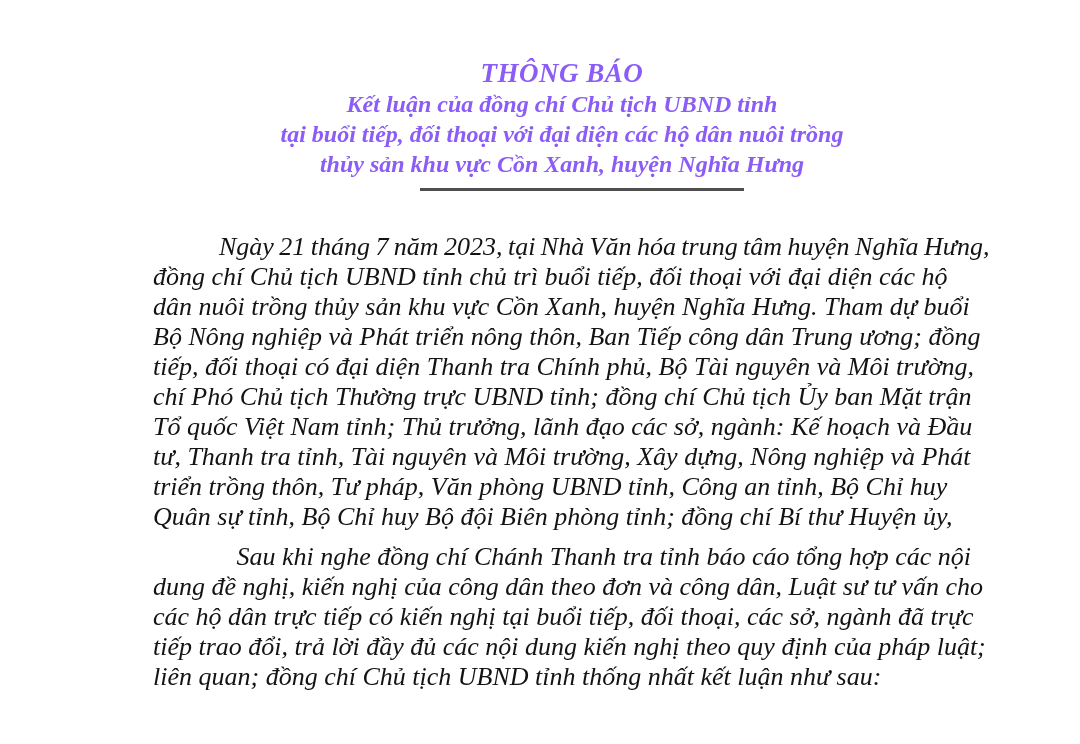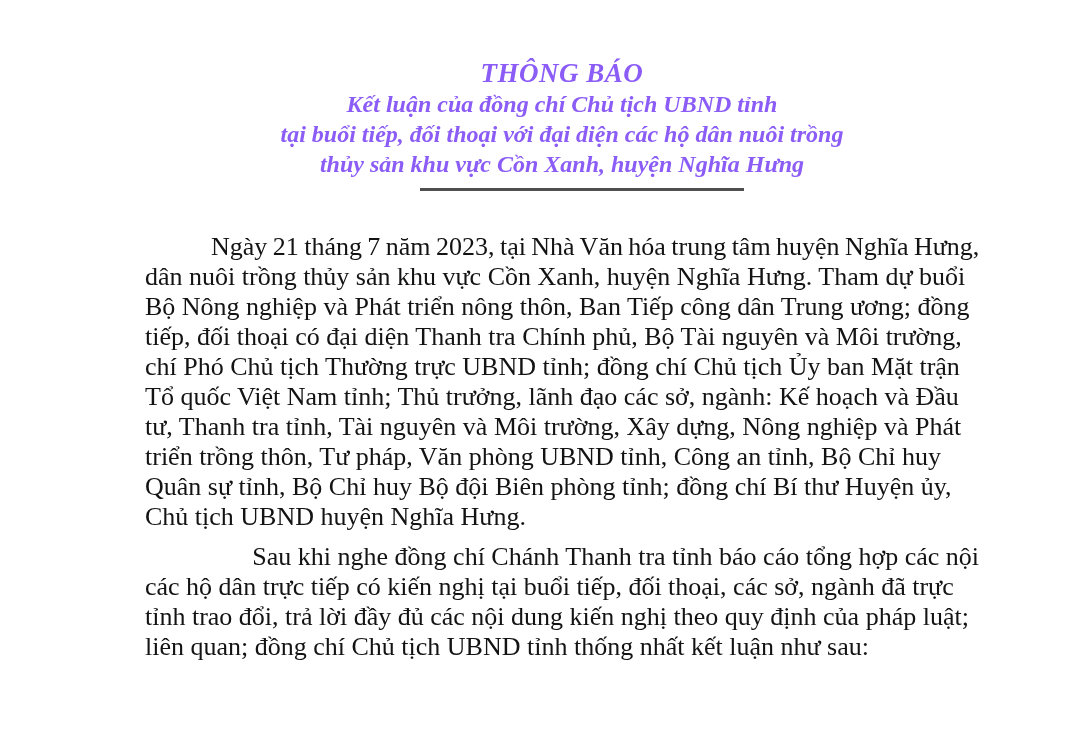--- a/index.html
+++ b/index.html
@@ -43,21 +43,22 @@
     height: 3px;
     background: #4f4f4f;
     margin: 9px auto 0;
     transform: translateX(20px);
   }
   .doc-body {
     margin-top: 41px;
     font-size: 26px;
   }
   .para {
-    margin: 0;
+    margin: 8px;
+    font-style: italic;
   }
   .para + .para {
     margin-top: 10px;
   }
   .line {
     line-height: 30px;
     text-align: left;
     overflow: visible;
   }
   .line.first {
@@ -72,31 +73,32 @@
     <header class="doc-title">
       <div class="heading">THÔNG BÁO</div>
       <div class="subtitle">Kết luận của đồng chí Chủ tịch UBND tỉnh</div>
       <div class="subtitle">tại buổi tiếp, đối thoại với đại diện các hộ dân nuôi trồng</div>
       <div class="subtitle">thủy sản khu vực Cồn Xanh, huyện Nghĩa Hưng</div>
       <div class="title-rule"></div>
     </header>
     <main class="doc-body" id="doc-body">
         <div class="para">
           <div class="line first" style="white-space: nowrap; word-spacing: -1.07143px;">Ngày 21 tháng 7 năm 2023, tại Nhà Văn hóa trung tâm huyện Nghĩa Hưng,</div>
+          <div class="line" style="white-space: nowrap; word-spacing: 0px;">đồng chí Chủ tịch UBND tỉnh chủ trì buổi tiếp, đối thoại với đại diện các hộ</div>
           <div class="line" style="white-space: nowrap; word-spacing: 0px;">dân nuôi trồng thủy sản khu vực Cồn Xanh, huyện Nghĩa Hưng. Tham dự buổi</div>
           <div class="line" style="white-space: nowrap; word-spacing: 0px;">Bộ Nông nghiệp và Phát triển nông thôn, Ban Tiếp công dân Trung ương; đồng</div>
           <div class="line" style="white-space: nowrap; word-spacing: 0px;">tiếp, đối thoại có đại diện Thanh tra Chính phủ, Bộ Tài nguyên và Môi trường,</div>
           <div class="line" style="white-space: nowrap; word-spacing: 0px;">chí Phó Chủ tịch Thường trực UBND tỉnh; đồng chí Chủ tịch Ủy ban Mặt trận</div>
           <div class="line" style="white-space: nowrap; word-spacing: 0px;">Tổ quốc Việt Nam tỉnh; Thủ trưởng, lãnh đạo các sở, ngành: Kế hoạch và Đầu</div>
           <div class="line" style="white-space: nowrap; word-spacing: 0px;">tư, Thanh tra tỉnh, Tài nguyên và Môi trường, Xây dựng, Nông nghiệp và Phát</div>
           <div class="line" style="white-space: nowrap; word-spacing: 0px;">triển trồng thôn, Tư pháp, Văn phòng UBND tỉnh, Công an tỉnh, Bộ Chỉ huy</div>
           <div class="line" style="white-space: nowrap; word-spacing: 0px;">Quân sự tỉnh, Bộ Chỉ huy Bộ đội Biên phòng tỉnh; đồng chí Bí thư Huyện ủy,</div>
-          <div class="line last">Chủ tịch UBND huyện Nghĩa Hưng.</div>
         </div>
         <div class="para">
           <div class="line first" style="white-space: nowrap; word-spacing: 0px; text-align: right;">Sau khi nghe đồng chí Chánh Thanh tra tỉnh báo cáo tổng hợp các nội</div>
+          <div class="line" style="white-space: nowrap; word-spacing: 0px;">dung đề nghị, kiến nghị của công dân theo đơn và công dân, Luật sư tư vấn cho</div>
           <div class="line" style="white-space: nowrap; word-spacing: 0px;">các hộ dân trực tiếp có kiến nghị tại buổi tiếp, đối thoại, các sở, ngành đã trực</div>
-          <div class="line" style="white-space: nowrap; word-spacing: 0px;">tỉnh trao đổi, trả lời đầy đủ các nội dung kiến nghị theo quy định của pháp luật;</div>
+          <div class="line" style="white-space: nowrap; word-spacing: 0px;">tiếp trao đổi, trả lời đầy đủ các nội dung kiến nghị theo quy định của pháp luật;</div>
           <div class="line last">liên quan; đồng chí Chủ tịch UBND tỉnh thống nhất kết luận như sau:</div>
         </div>
       </main>
   </div>
 </div>
 
 </body></html>

